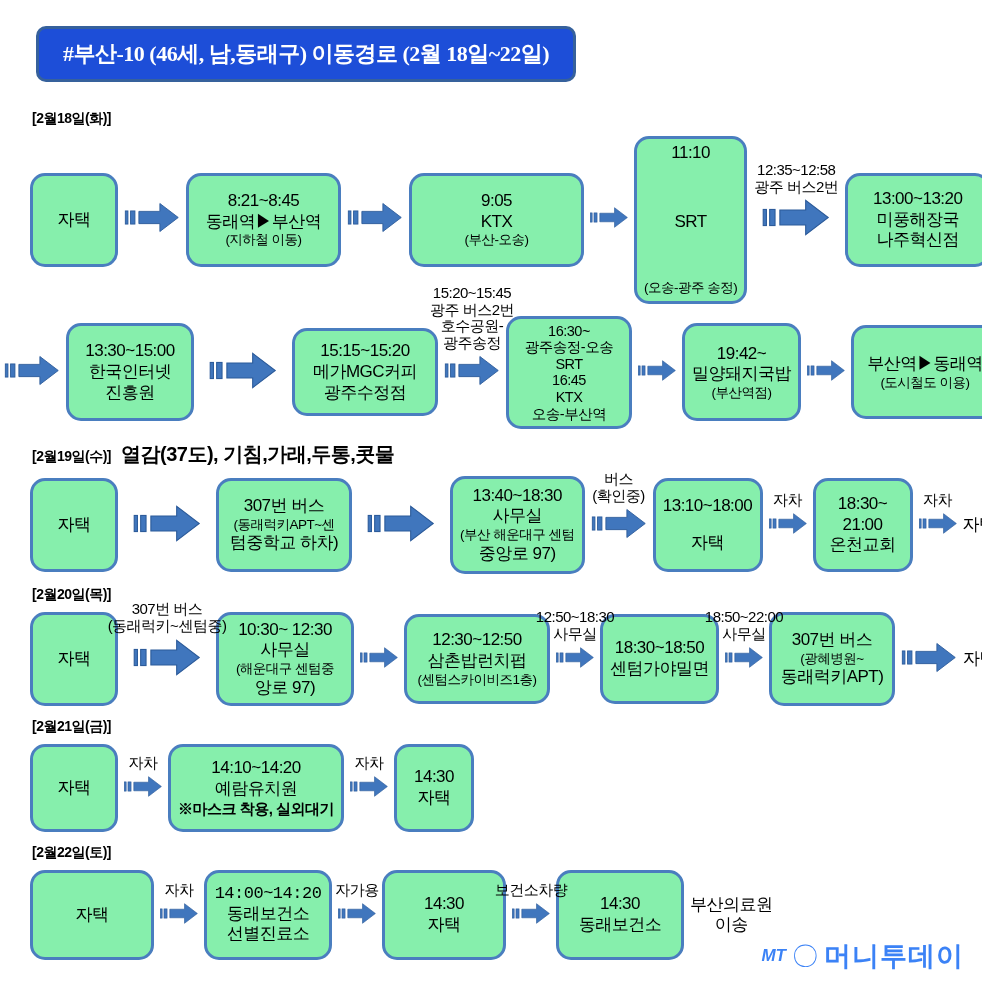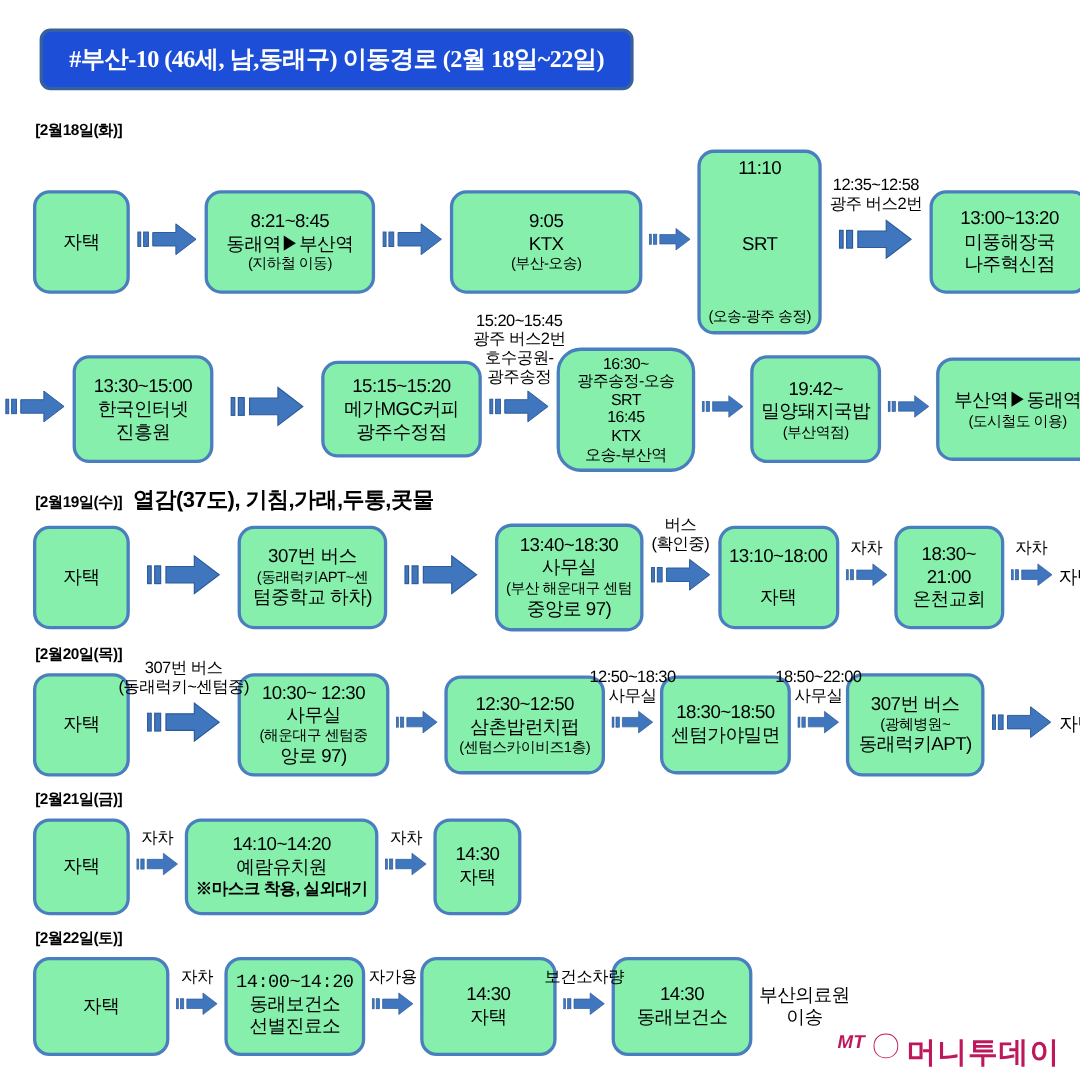--- a/index.html
+++ b/index.html
@@ -28,22 +28,22 @@
   .box.compact .ln{font-size:14.5px;line-height:1.14}
   .box .ln.bold{font-weight:bold;font-size:15px}
   .aw{position:relative;display:flex;align-items:flex-start;justify-content:center;flex:0 0 auto}
   .al{
     position:absolute;left:50%;transform:translateX(-50%);bottom:100%;margin-bottom:1px;
     text-align:center;font-size:15px;line-height:1.12;letter-spacing:-0.5px;
   }
   .al div{white-space:nowrap}
   .txt{font-size:17px;text-align:center;line-height:1.2;flex:0 0 auto;letter-spacing:-0.5px}
   .wm{
-    position:absolute;right:18px;bottom:8px;color:#be185d;
-    display:flex;align-items:flex-start;gap:6px;user-select:none;
+    position:absolute;right:18px;bottom:8px;color:#3b82f6;
+    display:flex;align-items:center;gap:6px;user-select:none;
   }
   .wm .mt{font-style:italic;font-weight:bold;font-size:17px}
   .wm .circ{font-size:26px;line-height:1}
   .wm .nm{font-size:27px;font-weight:bold;letter-spacing:1px}
 </style>
 </head>
 <body>
 
 
 
@@ -156,21 +156,21 @@
             <div>광주송정</div>
           </div>
           <span><svg width="56" height="35" viewBox="0 0 62 40" xmlns="http://www.w3.org/2000/svg">
               <g fill="#4076bd" stroke="#2b5a99" stroke-width="1">
                 <rect x="0.5" y="12.5" width="3" height="15"></rect>
                 <rect x="6.5" y="12.5" width="5" height="15"></rect>
                 <path d="M16 13 H40 V4 L61 20 L40 36 V27 H16 Z"></path>
               </g>
             </svg></span>
         </div>
-        <div class="box compact" style="min-width: 126px; min-height: 112px; border-radius: 22px;">
+        <div class="box compact" style="min-width: 126px; min-height: 112px;">
           <div class="ln">16:30~</div>
           <div class="ln">광주송정-오송</div>
           <div class="ln">SRT</div>
           <div class="ln">16:45</div>
           <div class="ln">KTX</div>
           <div class="ln">오송-부산역</div>
         </div>
         <div class="aw">
           <span><svg width="38" height="27" viewBox="0 0 62 40" xmlns="http://www.w3.org/2000/svg">
               <g fill="#4076bd" stroke="#2b5a99" stroke-width="1">

